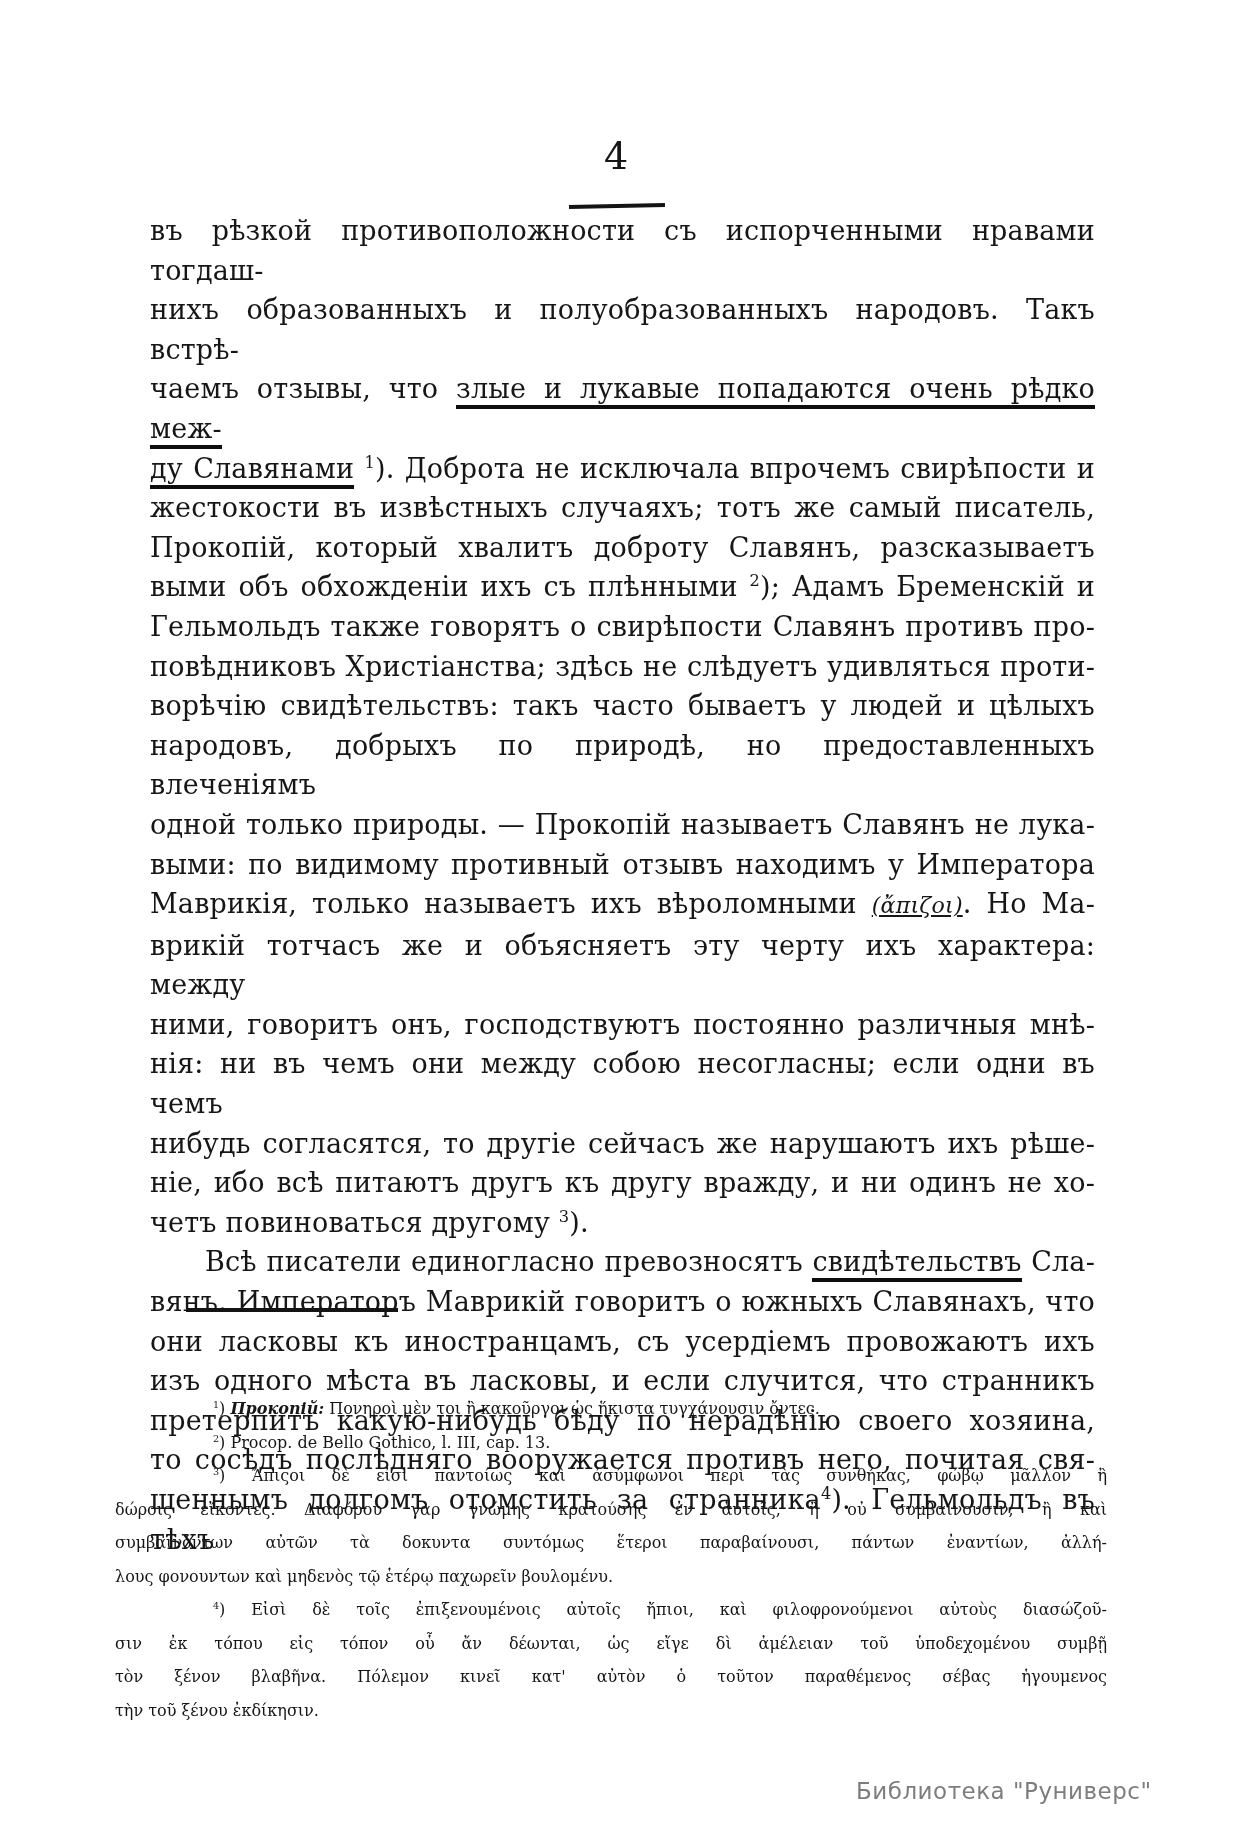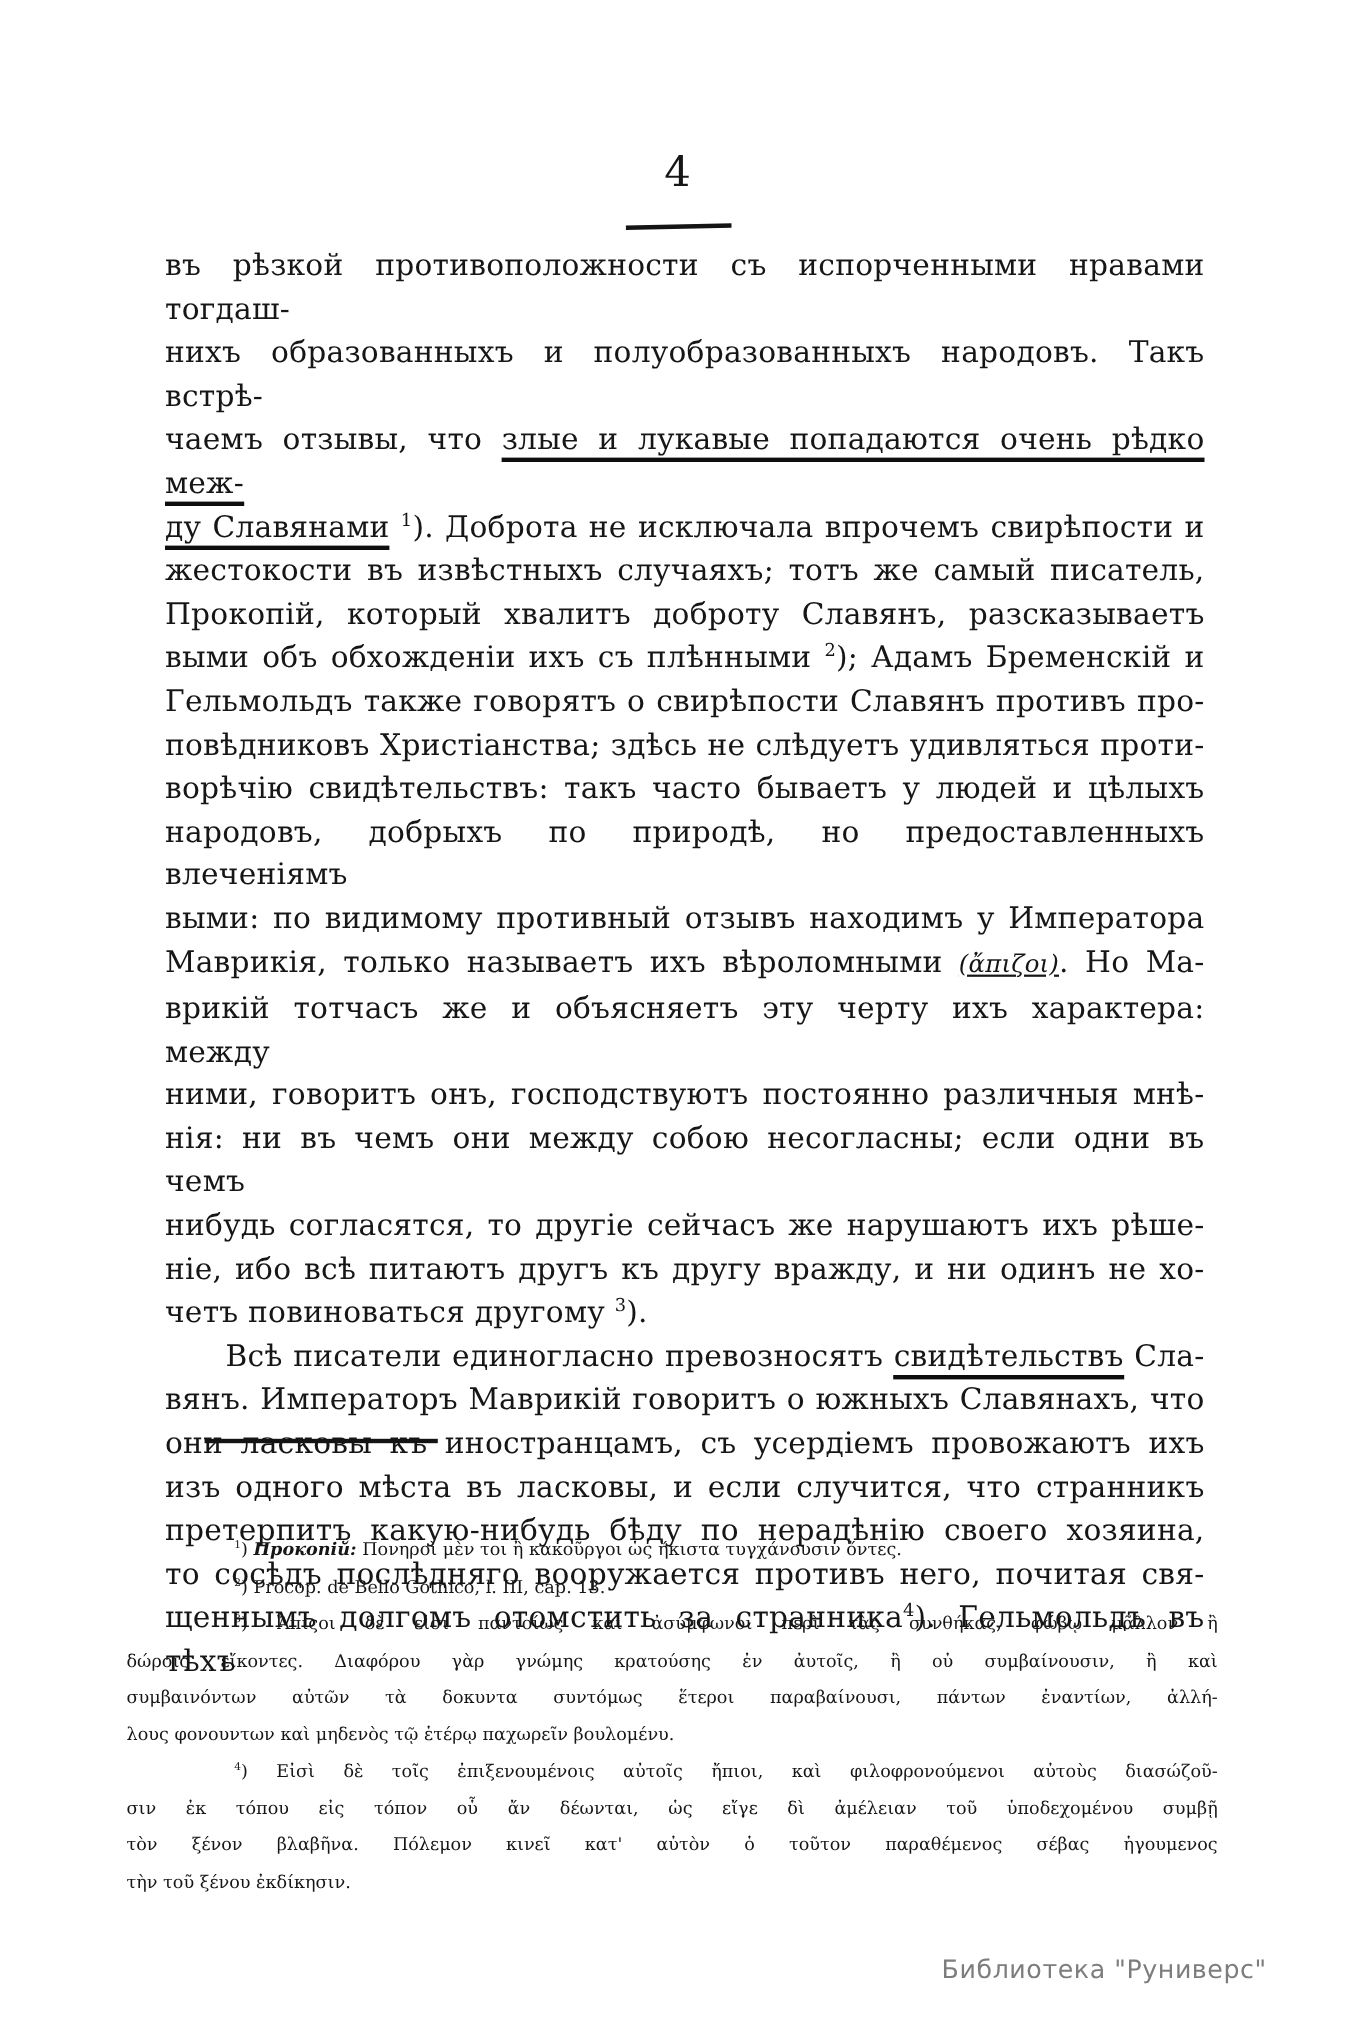--- a/index.html
+++ b/index.html
@@ -24,21 +24,21 @@
   }
   .pagenum-rule {
     position: absolute;
     top: 204px; left: 569px;
     width: 96px; height: 4px;
     background: #141414;
     transform: rotate(-1.2deg);
   }
   .body-text {
     position: absolute;
-    left: 150px; top: 222px;
+    left: 150px; top: 211px;
     width: 945px;
     font-size: 27px;
     line-height: 39.6px;
     letter-spacing: 0.2px;
   }
   .footnote-rule {
     position: absolute;
     top: 1308px; left: 186px;
     width: 212px; height: 4px;
     background: #141414;
@@ -89,20 +89,21 @@
       <div class="tl"><span>нихъ образованныхъ и полуобразованныхъ народовъ. Такъ встрѣ-</span></div>
       <div class="tl"><span>чаемъ отзывы, что </span><span class="ink">злые и лукавые попадаются очень рѣдко меж-</span></div>
       <div class="tl"><span class="ink">ду Славянами</span><span> </span><sup>1</sup><span>). Доброта не исключала впрочемъ свирѣпости и</span></div>
       <div class="tl"><span>жестокости въ извѣстныхъ случаяхъ; тотъ же самый писатель,</span></div>
       <div class="tl"><span>Прокопій, который хвалитъ доброту Славянъ, разсказываетъ</span></div>
       <div class="tl"><span>выми объ обхожденіи ихъ съ плѣнными </span><sup>2</sup><span>); Адамъ Бременскій и</span></div>
       <div class="tl"><span>Гельмольдъ также говорятъ о свирѣпости Славянъ противъ про-</span></div>
       <div class="tl"><span>повѣдниковъ Христіанства; здѣсь не слѣдуетъ удивляться проти-</span></div>
       <div class="tl"><span>ворѣчію свидѣтельствъ: такъ часто бываетъ у людей и цѣлыхъ</span></div>
       <div class="tl"><span>народовъ, добрыхъ по природѣ, но предоставленныхъ влеченіямъ</span></div>
+      <div class="tl"><span>одной только природы. — Прокопій называетъ Славянъ не лука-</span></div>
       <div class="tl"><span>выми: по видимому противный отзывъ находимъ у Императора</span></div>
       <div class="tl"><span>Маврикія, только называетъ ихъ вѣроломными </span><span class="gr">(ἄπιζοι)</span><span>. Но Ма-</span></div>
       <div class="tl"><span>врикій тотчасъ же и объясняетъ эту черту ихъ характера: между</span></div>
       <div class="tl"><span>ними, говоритъ онъ, господствуютъ постоянно различныя мнѣ-</span></div>
       <div class="tl"><span>нія: ни въ чемъ они между собою несогласны; если одни въ чемъ</span></div>
       <div class="tl"><span>нибудь согласятся, то другіе сейчасъ же нарушаютъ ихъ рѣше-</span></div>
       <div class="tl"><span>ніе, ибо всѣ питаютъ другъ къ другу вражду, и ни одинъ не хо-</span></div>
       <div class="tl nofill"><span>четъ повиноваться другому </span><sup>3</sup><span>).</span></div>
       <div class="tl indent"><span>Всѣ писатели единогласно превозносятъ </span><span class="ink">свидѣтельствъ</span><span> Сла-</span></div>
       <div class="tl"><span>вянъ. Императоръ Маврикій говоритъ о южныхъ Славянахъ, что</span></div>

